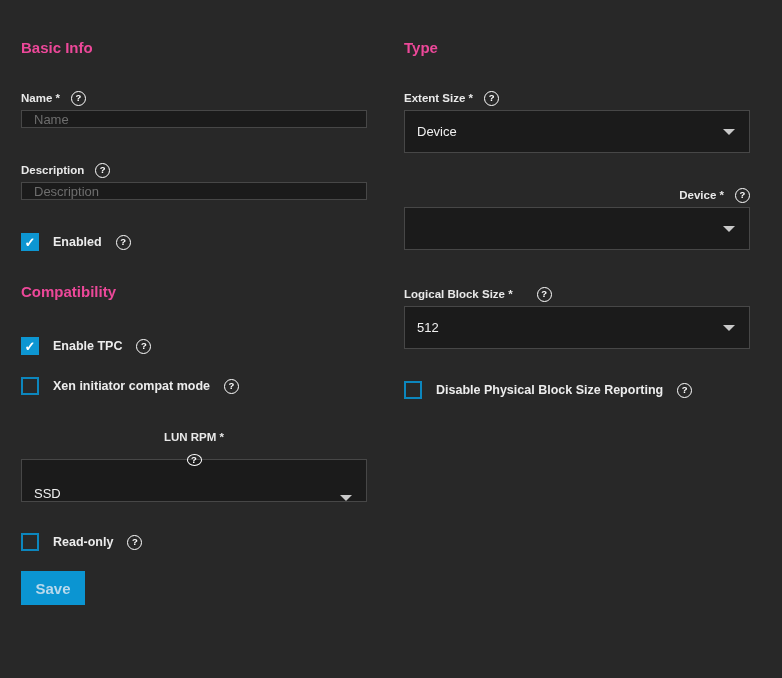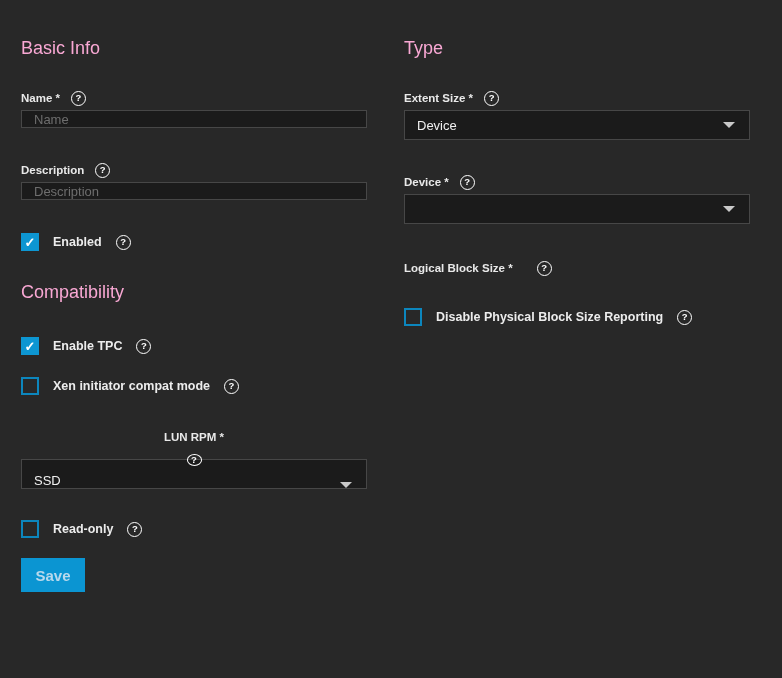--- a/index.html
+++ b/index.html
@@ -32,21 +32,21 @@
   .content {
     display:grid;
     grid-template-columns:346px 346px;
     column-gap:37px;
     padding-left:21px;
     align-items:start;
   }
   .col { display:block; }
 
   .section-heading {
-    font-size:18px; font-weight:normal; color:#f9a8d4;
+    font-size:15px; font-weight:bold; color:#ec4899;
     line-height:18px;
   }
   .mt-heading-first { margin-top:39px; }
 
   .field-label {
     display:flex; align-items:center; gap:11px;
     font-size:11.5px; font-weight:bold; color:#e9e9e9;
     height:16px;
   }
   .help-icon {
@@ -62,21 +62,21 @@
     background:#1b1b1b;
     border:1px solid #474747;
     color:#e6e6e6; font-size:13px;
     padding:0 12px;
     font-family:"Liberation Sans", sans-serif;
     outline:none;
   }
   .text-input::placeholder { color:#6e6e6e; }
 
   .select {
-    height:30px;
+    height:43px;
     background:#1b1b1b;
     border:1px solid #474747;
     display:flex; align-items:center; justify-content:space-between;
     padding:0 14px 0 12px;
     color:#ffffff; font-size:13px; font-weight:bold;
     cursor:pointer;
   }
   .select .value { font-weight:normal; color:#f0f0f0; }
   .chevron-down {
     width:0; height:0;
@@ -120,21 +120,21 @@
   .row-tpc    { margin-top:35px; }
   .row-xen    { margin-top:20px; }
   .lbl-rpm    { margin-top:35px;flex-direction:column; }
   .sel-rpm    { margin-top:12px;align-items:flex-end; }
   .row-ro     { margin-top:30px; }
   .btn-save   { margin-top:19px; }
 
   
   .lbl-extent { margin-top:33px; }
   .sel-extent { margin-top:4px; }
-  .lbl-device { margin-top:34px; }
+  .lbl-device { margin-top:34px;justify-content:flex-end; }
   .sel-device { margin-top:4px; }
   .lbl-lbs    { margin-top:36px;gap:24px; }
   .sel-lbs    { margin-top:4px; }
   .row-dpbsr  { margin-top:31px; }
 </style>
 </head>
 <body>
 
 <div class="dialog">
 
@@ -222,20 +222,24 @@
       </div>
       <div class="select sel-device">
         <span class="value"></span>
         <span class="chevron-down"></span>
       </div>
 
       <div class="field-label lbl-lbs">
         <span>Logical Block Size *</span>
         <span class="help-icon">?</span>
       </div>
+      <div class="select sel-lbs">
+        <span class="value">512</span>
+        <span class="chevron-down"></span>
+      </div>
 
       <div class="checkbox-row row-dpbsr">
         <span class="checkbox">
           
         </span>
         <span class="checkbox-label">Disable Physical Block Size Reporting</span>
         <span class="help-icon">?</span>
       </div>
     </div>
 

